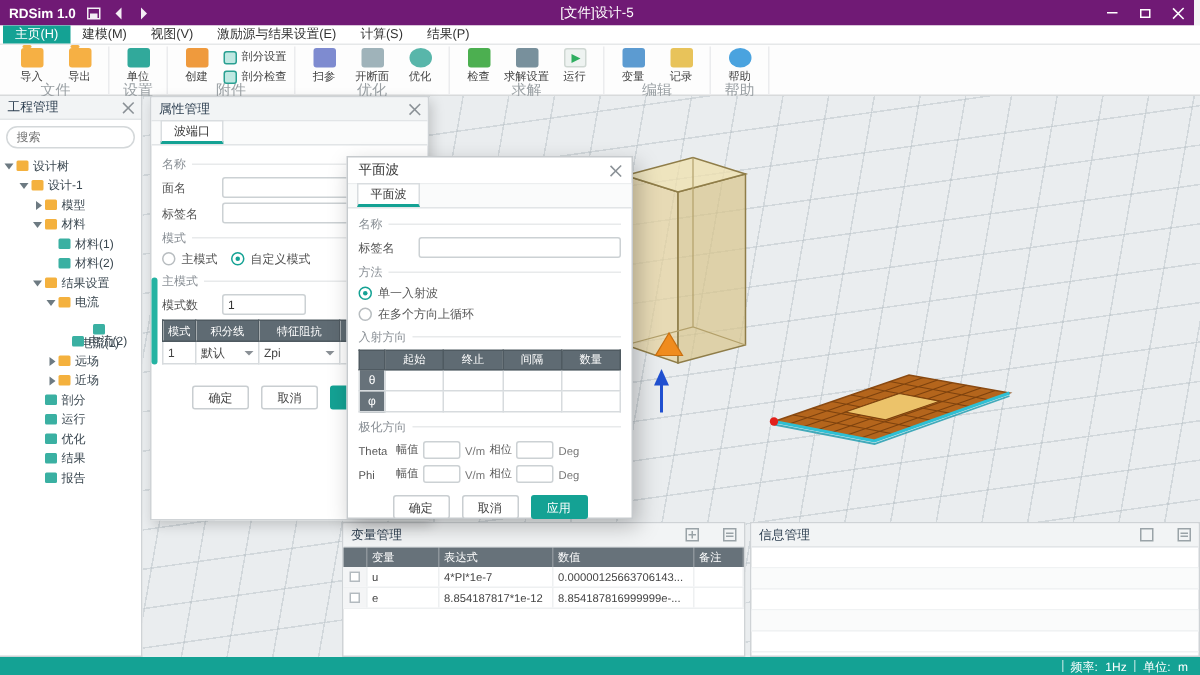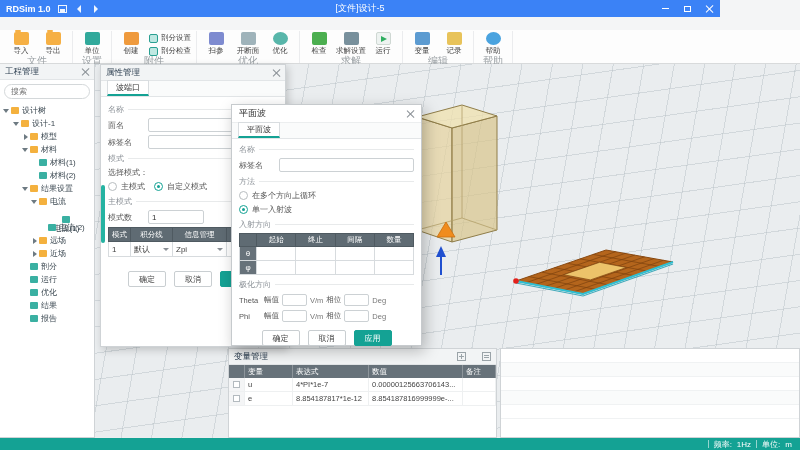--- a/index.html
+++ b/index.html
@@ -1,20 +1,20 @@
 <!DOCTYPE html>
 <html><head>
 <meta charset="utf-8">
 <style>
   *{box-sizing:border-box;margin:0;padding:0}
   html,body{width:800px;height:450px;overflow:hidden}
   .app{position:relative;width:800px;height:450px;font-family:"Liberation Sans",sans-serif;font-size:9px;color:#333;background:#f4f5f6;overflow:hidden}
 
   
-  .titlebar{position:absolute;left:0;top:0;width:720px;height:17px;background:#3b82f6;display:flex;align-items:center;color:#fff}
+  .titlebar{position:absolute;left:0;top:0;width:796px;height:17px;background:#701a75;display:flex;align-items:center;color:#fff}
   .tb-left{display:flex;align-items:center;gap:6px;padding-left:6px;z-index:2}
   .tb-app{font-size:9px;font-weight:bold;white-space:nowrap}
   .tb-ico{width:11px;height:10px;position:relative;display:inline-flex;align-items:center;justify-content:center;opacity:.92}
   .sv{width:9px;height:8px;border:1px solid #fff;position:relative}
   .sv::after{content:"";position:absolute;left:1px;bottom:0;width:5px;height:3px;background:#fff}
   .ar{width:0;height:0;border:4px solid transparent}
   .ar.l{border-right-color:#fff;border-left-width:0}
   .ar.r{border-left-color:#fff;border-right-width:0}
   .tb-title{position:absolute;left:0;right:0;text-align:center;font-size:9px;pointer-events:none}
   .tb-right{margin-left:auto;display:flex;z-index:2}
@@ -176,20 +176,28 @@
         </span>
       <span class="wbtn">
           <span class="maxi"></span>
         </span>
       <span class="wbtn">
           <span class="xico white"></span>
         </span>
     </div>
   </div>
 
+  <div class="menubar">
+      <div class="menu-item active">主页(H)</div>
+      <div class="menu-item">建模(M)</div>
+      <div class="menu-item">视图(V)</div>
+      <div class="menu-item">激励源与结果设置(E)</div>
+      <div class="menu-item">计算(S)</div>
+      <div class="menu-item">结果(P)</div>
+    </div>
 
   <div class="ribbon">
       <div class="rgroup">
         <div class="rrow">
           <div class="rbtn">
             <span class="ric ic-folder-import"></span>
             <span class="rlb">导入</span>
           </div>
           <div class="rbtn">
             <span class="ric ic-folder-export"></span>
@@ -423,23 +431,20 @@
       <div class="frow">
         <label>面名</label>
         <input class="tin" value="" style="">
       </div>
       <div class="frow">
         <label>标签名</label>
         <input class="tin" value="" style="">
       </div>
 
       <div class="gtitle">模式</div>
-      <div class="frow">
-        <span>选择模式：</span>
-      </div>
       <div class="frow">
         <span class="radio"></span>
         <span class="rlab">主模式</span>
         <span class="radio checked"></span>
         <span class="rlab">自定义模式</span>
       </div>
 
       <div class="gtitle">主模式</div>
       <div class="frow">
         <label>模式数</label>
@@ -449,21 +454,21 @@
         <colgroup>
             <col style="width:22px">
             <col style="width:42px">
             <col style="width:54px">
             <col>
           </colgroup>
         <thead>
             <tr>
           <th>模式</th>
           <th>积分线</th>
-          <th>信息管理</th>
+          <th>特征阻抗</th>
           <th></th>
         </tr>
           </thead>
         <tbody>
             <tr>
           <td>1</td>
           <td class="selcell"><span>默认</span><span class="chev"></span></td>
           <td class="selcell"><span>Zpi</span><span class="chev"></span></td>
           <td></td>
         </tr>
@@ -489,26 +494,26 @@
     </div>
     <div class="mbody">
       <div class="gtitle">名称</div>
       <div class="frow">
         <label>标签名</label>
         <input class="tin" value="" style="">
       </div>
 
       <div class="gtitle">方法</div>
       <div class="frow">
+        <span class="radio checked"></span>
+        <span class="rlab">单一入射波</span>
+      </div>
+      <div class="frow">
         <span class="radio"></span>
         <span class="rlab">在多个方向上循环</span>
-      </div>
-      <div class="frow">
-        <span class="radio checked"></span>
-        <span class="rlab">单一入射波</span>
       </div>
 
       <div class="gtitle">入射方向</div>
       <table class="itable">
         <colgroup>
             <col class="c0">
             <col>
             <col>
             <col>
             <col>
@@ -598,20 +603,26 @@
           </span>
           <span class="vc vc1">e</span>
           <span class="vc vc2">8.854187817*1e-12</span>
           <span class="vc vc3">8.854187816999999e-...</span>
           <span class="vc vc4"></span>
         </div>
       </div>
   </div>
 
   <div class="panel info">
+    <div class="phead">
+      <span>信息管理</span>
+      <span class="sp"></span>
+      <span class="hic"></span>
+      <span class="hic lines"></span>
+    </div>
     <div>
       <div class="irow"></div>
       <div class="irow"></div>
       <div class="irow"></div>
       <div class="irow"></div>
       <div class="irow"></div>
     </div>
   </div>
 
   <div class="statusbar">

